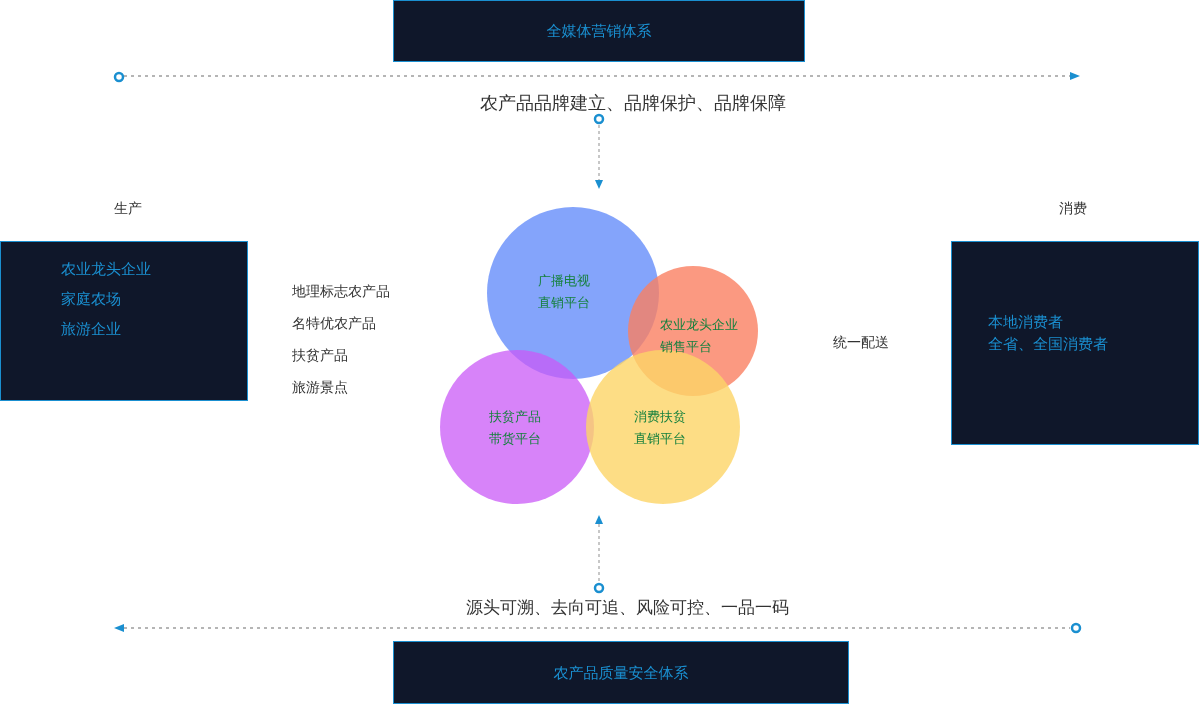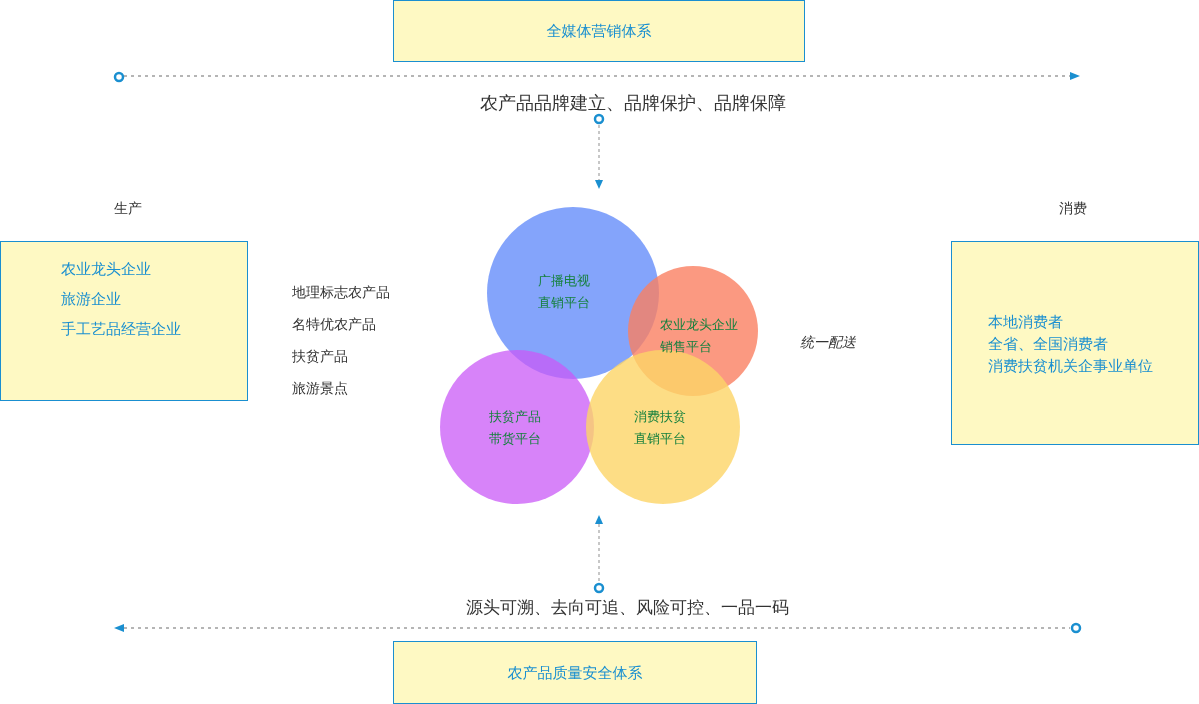--- a/index.html
+++ b/index.html
@@ -1,25 +1,25 @@
 <!DOCTYPE html>
 <html><head>
 <meta charset="utf-8">
 <style>
   html, body { margin: 0; padding: 0; background: #ffffff; }
   body { width: 1199px; height: 704px; position: relative; overflow: hidden;
          font-family: "DejaVu Sans", "Liberation Sans", sans-serif; }
-  .box { position: absolute; border: 1px solid #1a8fd0; box-sizing: border-box; background: #fef9c3; text-decoration: underline; }
+  .box { position: absolute; border: 1px solid #1a8fd0; box-sizing: border-box; background: #0f172a; text-decoration: underline; }
   .box-title { position: absolute; left: 0; right: 0; text-align: center; color: #1a8fd0; font-size: 15px; }
   .label-dark { position: absolute; color: #333333; font-size: 14px; white-space: nowrap; }
   .blue-list { position: absolute; color: #1a8fd0; font-size: 15px; white-space: nowrap; }
   .blue-list div { line-height: 30px; }
   .cons-list div { line-height: 22px; }
   .dark-list { position: absolute; color: #333333; font-size: 14px; white-space: nowrap; }
-  .dark-list div { line-height: 32px; }
+  .dark-list div { line-height: 32px; font-family: Liberation Mono, monospace; }
   svg.lines { position: absolute; left: 0; top: 0; }
   .circle-label { position: absolute; color: #15803d; font-size: 13px; text-align: center; line-height: 22px; white-space: nowrap; }
 </style>
 </head>
 <body>
 
 <svg class="lines" width="1199" height="704">
 
   <line x1="124" y1="76" x2="1070" y2="76" stroke="#b5b5b5" stroke-width="2" stroke-dasharray="3,4"></line>
   <circle cx="119" cy="77" r="4" fill="#fff" stroke="#1a8fd0" stroke-width="2.5"></circle>
@@ -48,22 +48,22 @@
 <div class="box" style="left:393px; top:0px; width:412px; height:62px;">
   <div class="box-title" style="top:21px;">全媒体营销体系</div>
 </div>
 
 <div class="label-dark" style="left:480px; top:91px; font-size:18px;">农产品品牌建立、品牌保护、品牌保障</div>
 
 <div class="label-dark" style="left:114px; top:200px;">生产</div>
 <div class="box" style="left:0px; top:241px; width:248px; height:160px;">
   <div class="blue-list" style="left:60px; top:12px;">
     <div>农业龙头企业</div>
+    <div>家庭农场</div>
     <div>旅游企业</div>
-    <div>手工艺品经营企业</div>
   </div>
 </div>
 
 <div class="dark-list" style="left:292px; top:276px;">
   <div>地理标志农产品</div>
   <div>名特优农产品</div>
   <div>扶贫产品</div>
   <div>旅游景点</div>
 </div>
 
@@ -77,28 +77,27 @@
 </div>
 <div class="circle-label" style="left:489px; top:406px;">
   <div>扶贫产品</div>
   <div>带货平台</div>
 </div>
 <div class="circle-label" style="left:634px; top:406px;">
   <div>消费扶贫</div>
   <div>直销平台</div>
 </div>
 
-<div class="label-dark" style="left:800px; top:334px;font-style:italic;">统一配送</div>
+<div class="label-dark" style="left:833px; top:334px;">统一配送</div>
 
 <div class="label-dark" style="left:1059px; top:200px;">消费</div>
 <div class="box" style="left:951px; top:241px; width:248px; height:204px;">
   <div class="blue-list cons-list" style="left:36px; top:69px;">
     <div>本地消费者</div>
     <div>全省、全国消费者</div>
-    <div>消费扶贫机关企事业单位</div>
   </div>
 </div>
 
 <div class="label-dark" style="left:466px; top:596px; font-size:17px;">源头可溯、去向可追、风险可控、一品一码</div>
 
-<div class="box" style="left:393px; top:641px; width:364px; height:63px;">
+<div class="box" style="left:393px; top:641px; width:456px; height:63px;">
   <div class="box-title" style="top:22px;">农产品质量安全体系</div>
 </div>
 
 </body></html>

